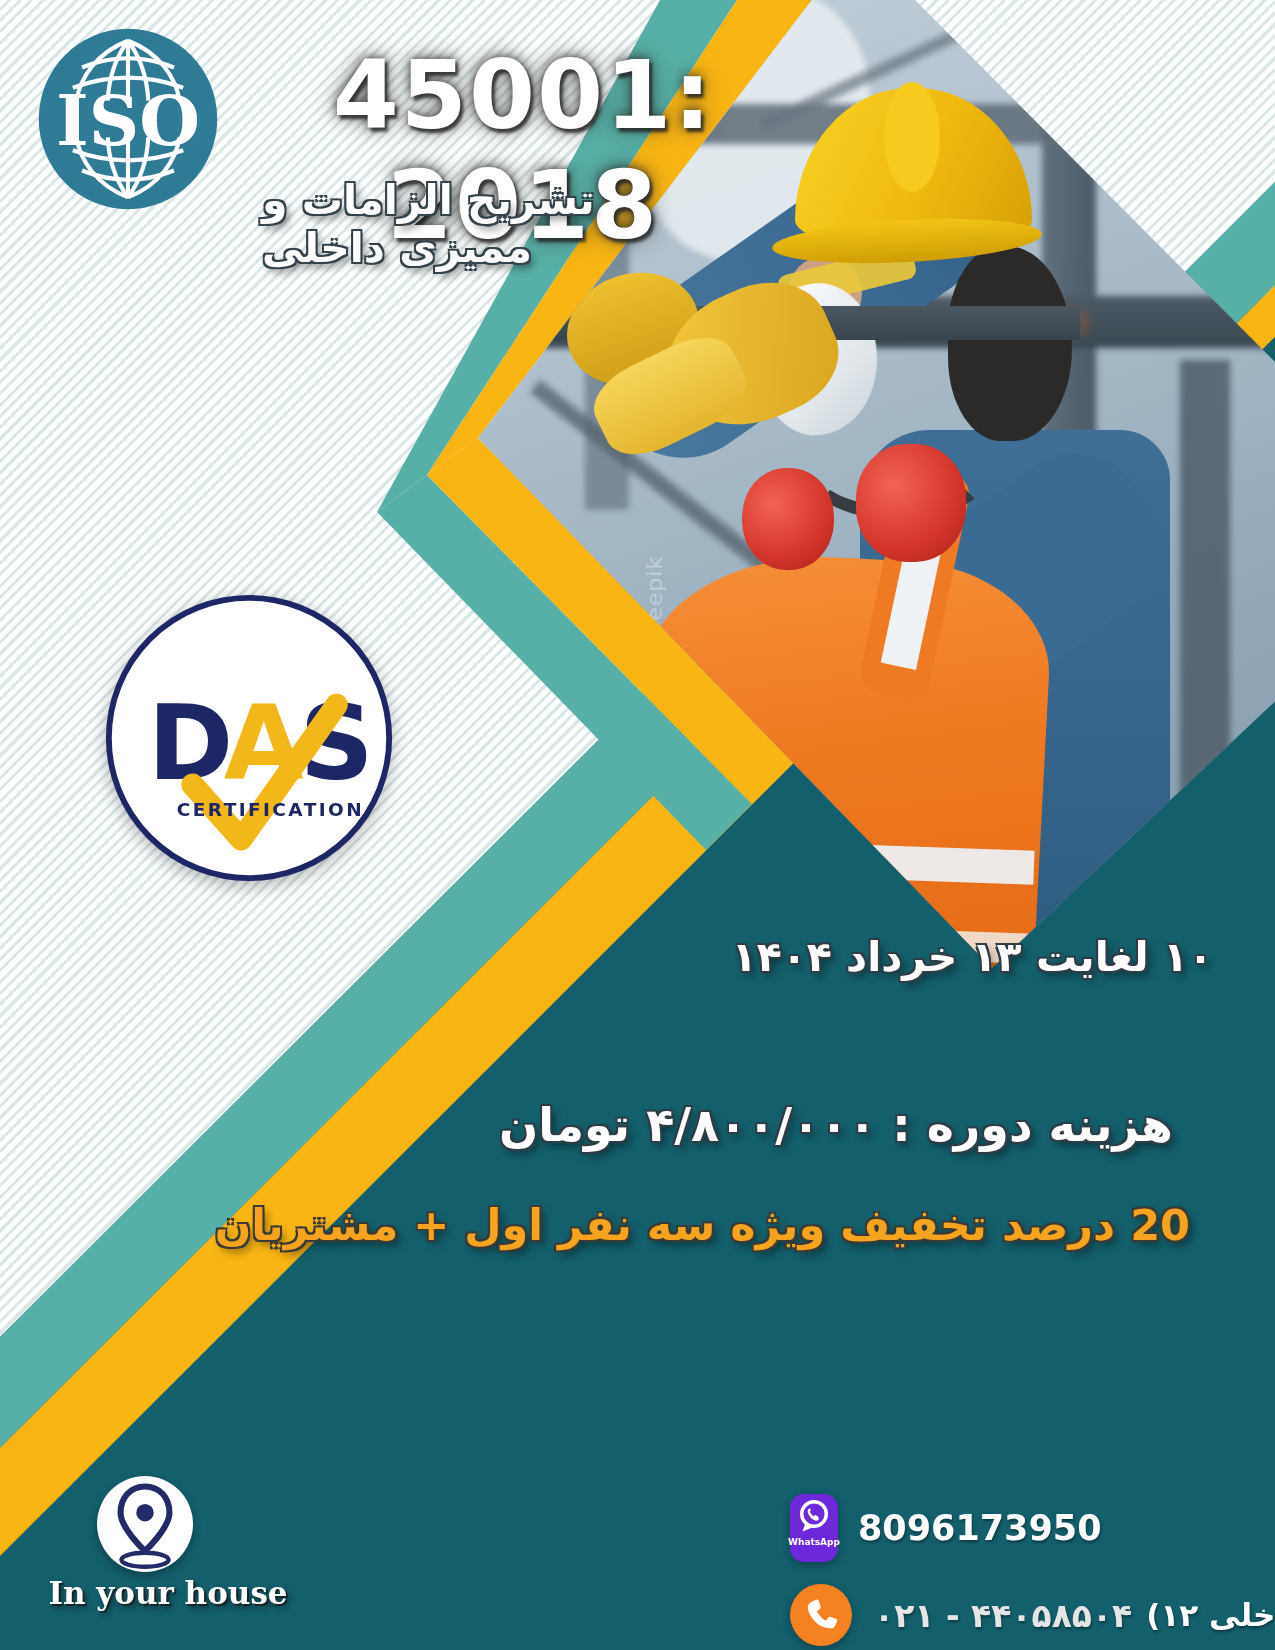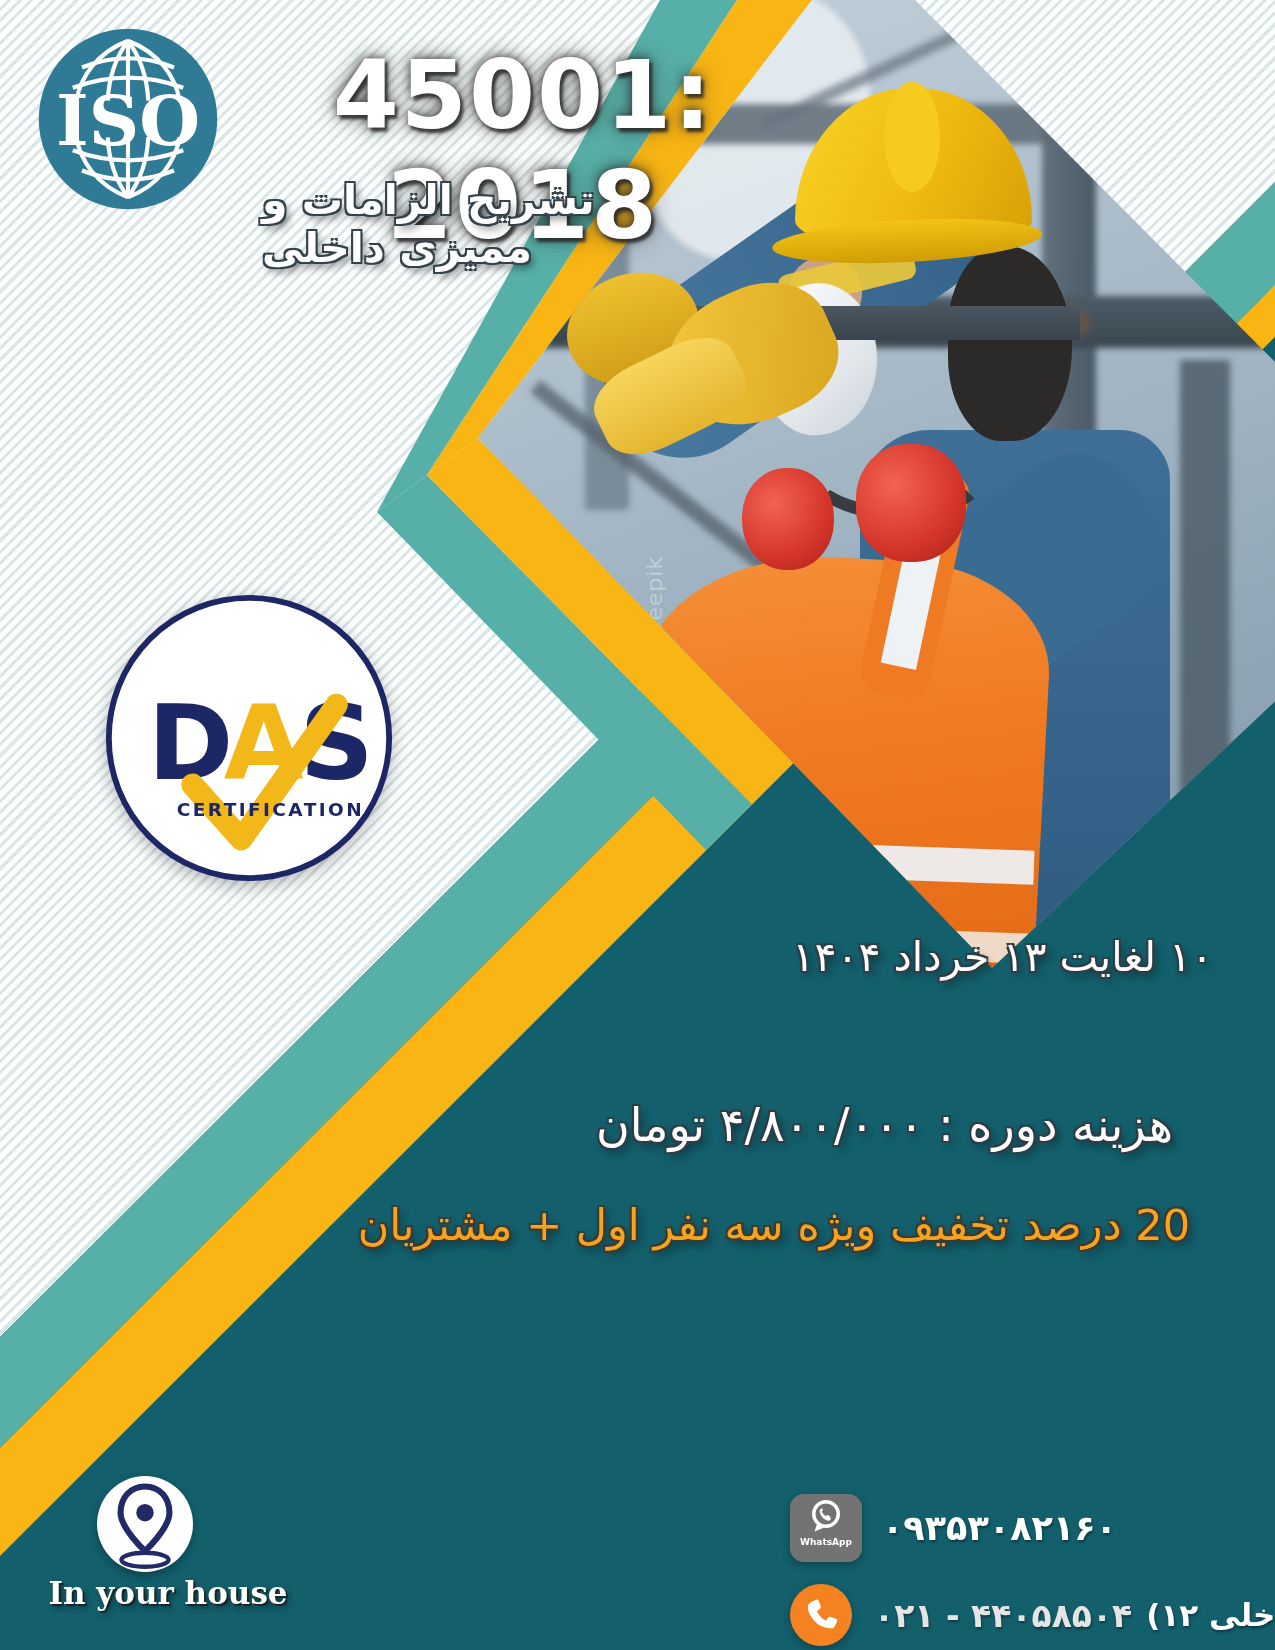--- a/index.html
+++ b/index.html
@@ -40,38 +40,38 @@
   .c-yellow{clip-path:polygon(900px 660px,1285px 275px,1285px 327px,900px 712px);}
   .c-teal{clip-path:polygon(900px 712px,1285px 327px,1285px 450px,900px 835px);}
 
   .title{left:233px;top:40px;width:580px;text-align:center;
     font-size:95px;font-weight:800;letter-spacing:2px;color:#fff;
     text-shadow:0 0 10px rgba(45,45,45,.95),0 0 24px rgba(45,45,45,.6),3px 4px 3px rgba(35,35,35,.8);}
   .subtitle{left:262px;top:176px;width:450px;text-align:left;direction:rtl;
     font-size:41px;font-weight:bold;color:#fff;
     text-shadow:2px 2px 0 #34434b,-2px 2px 0 #34434b,2px -2px 0 #34434b,-2px -2px 0 #34434b,4px 5px 8px rgba(0,0,0,.5);}
 
-  .fa-line{direction:rtl;white-space:nowrap;color:#fff;font-weight:normal;
+  .fa-line{direction:rtl;white-space:nowrap;color:#fff;font-weight:bold;
     text-shadow:2px 2px 0 #2e3d45,-2px 2px 0 #2e3d45,2px -2px 0 #2e3d45,-2px -2px 0 #2e3d45,4px 5px 8px rgba(0,0,0,.45);}
   .dates{right:62px;top:933px;font-size:41px;}
   .sessions{right:51px;top:1008px;font-size:39px;}
   .cost{right:102px;top:1098px;font-size:46px;}
   .discount{right:85px;top:1200px;font-size:43px;color:#f6a41f;
     text-shadow:2px 2px 0 #3a3a35,-2px 2px 0 #3a3a35,2px -2px 0 #3a3a35,-2px -2px 0 #3a3a35,4px 5px 8px rgba(0,0,0,.45);}
   .cert{right:125px;top:1345px;font-size:31px;font-weight:600;direction:rtl;
     white-space:nowrap;color:#fff;text-shadow:1px 2px 3px rgba(0,0,0,.45);}
 
   .loc-circle{left:97px;top:1476px;width:96px;height:96px;border-radius:50%;
     background:#fff;box-shadow:0 4px 10px rgba(0,0,0,.3);}
   .loc-label{left:20px;top:1575px;width:296px;text-align:center;
     font-family:"DejaVu Serif",serif;font-size:31px;font-weight:bold;color:#fff;
     text-shadow:2px 2px 0 rgba(28,28,28,.8),3px 4px 6px rgba(0,0,0,.45);}
 
   .wa-row{left:790px;top:1494px;display:flex;align-items:center;}
-  .wa-icon{width:72px;height:68px;border-radius:14px;background:#737373;
+  .wa-icon{width:48px;height:68px;border-radius:14px;background:#6d28d9;
     display:flex;flex-direction:column;align-items:center;justify-content:flex-start;
     box-shadow:0 3px 8px rgba(0,0,0,.3);}
   .wa-label{font-size:9px;font-weight:bold;color:#fff;margin-top:-3px;}
   .wa-number{margin-left:20px;font-size:35px;font-weight:bold;color:#fff;
     text-shadow:1px 2px 3px rgba(0,0,0,.4);white-space:nowrap;}
   .ph-row{left:790px;top:1584px;display:flex;align-items:center;}
   .ph-icon{width:62px;height:62px;border-radius:50%;background:#f58220;
     display:flex;align-items:center;justify-content:center;box-shadow:0 3px 8px rgba(0,0,0,.3);}
   .ph-number{margin-left:22px;font-size:33px;font-weight:bold;color:#e5e5e5;
     text-shadow:1px 2px 3px rgba(0,0,0,.4);white-space:nowrap;}
@@ -196,21 +196,21 @@
 
   <div class="abs wa-row">
     <div class="wa-icon">
       <svg width="46" height="46" viewBox="0 0 60 60">
         <circle cx="30" cy="26" r="16" fill="none" stroke="#ffffff" stroke-width="4.5"></circle>
         <path d="M19 37 L15 49 L27 44 Z" fill="#ffffff"></path>
         <path d="M24 19 q-3 1.5 -2 5 q2.5 8 9.5 10.5 q3.5 1 5 -2 l-1.5 -3.5 -3.5 -1.5 -2 1.5 q-3.5 -2.5 -5 -6 l1.5 -2 -1 -2 z" fill="#ffffff"></path>
       </svg>
       <div class="wa-label">WhatsApp</div>
     </div>
-    <div class="wa-number">۰۹۳۵۳۰۸۲۱۶۰</div>
+    <div class="wa-number">8096173950</div>
   </div>
 
   <div class="abs ph-row">
     <div class="ph-icon">
       <svg width="38" height="38" viewBox="0 0 60 60">
         <path d="M14 10 l8 -4 q3 -1.5 4.5 2 l3 8 q1 3 -2 5 l-4 3 q5 10 14 15 l3 -4 q2 -3 5 -2 l8 3 q3 1 2 4 l-4 8 q-2 4 -6 3 Q21 50 10 24 Q7 14 14 10 Z" fill="#ffffff"></path>
       </svg>
     </div>
     <div class="ph-number">۰۲۱ - ۴۴۰۵۸۵۰۴</div>
     <div class="ph-ext">(داخلی ۱۲)</div>

